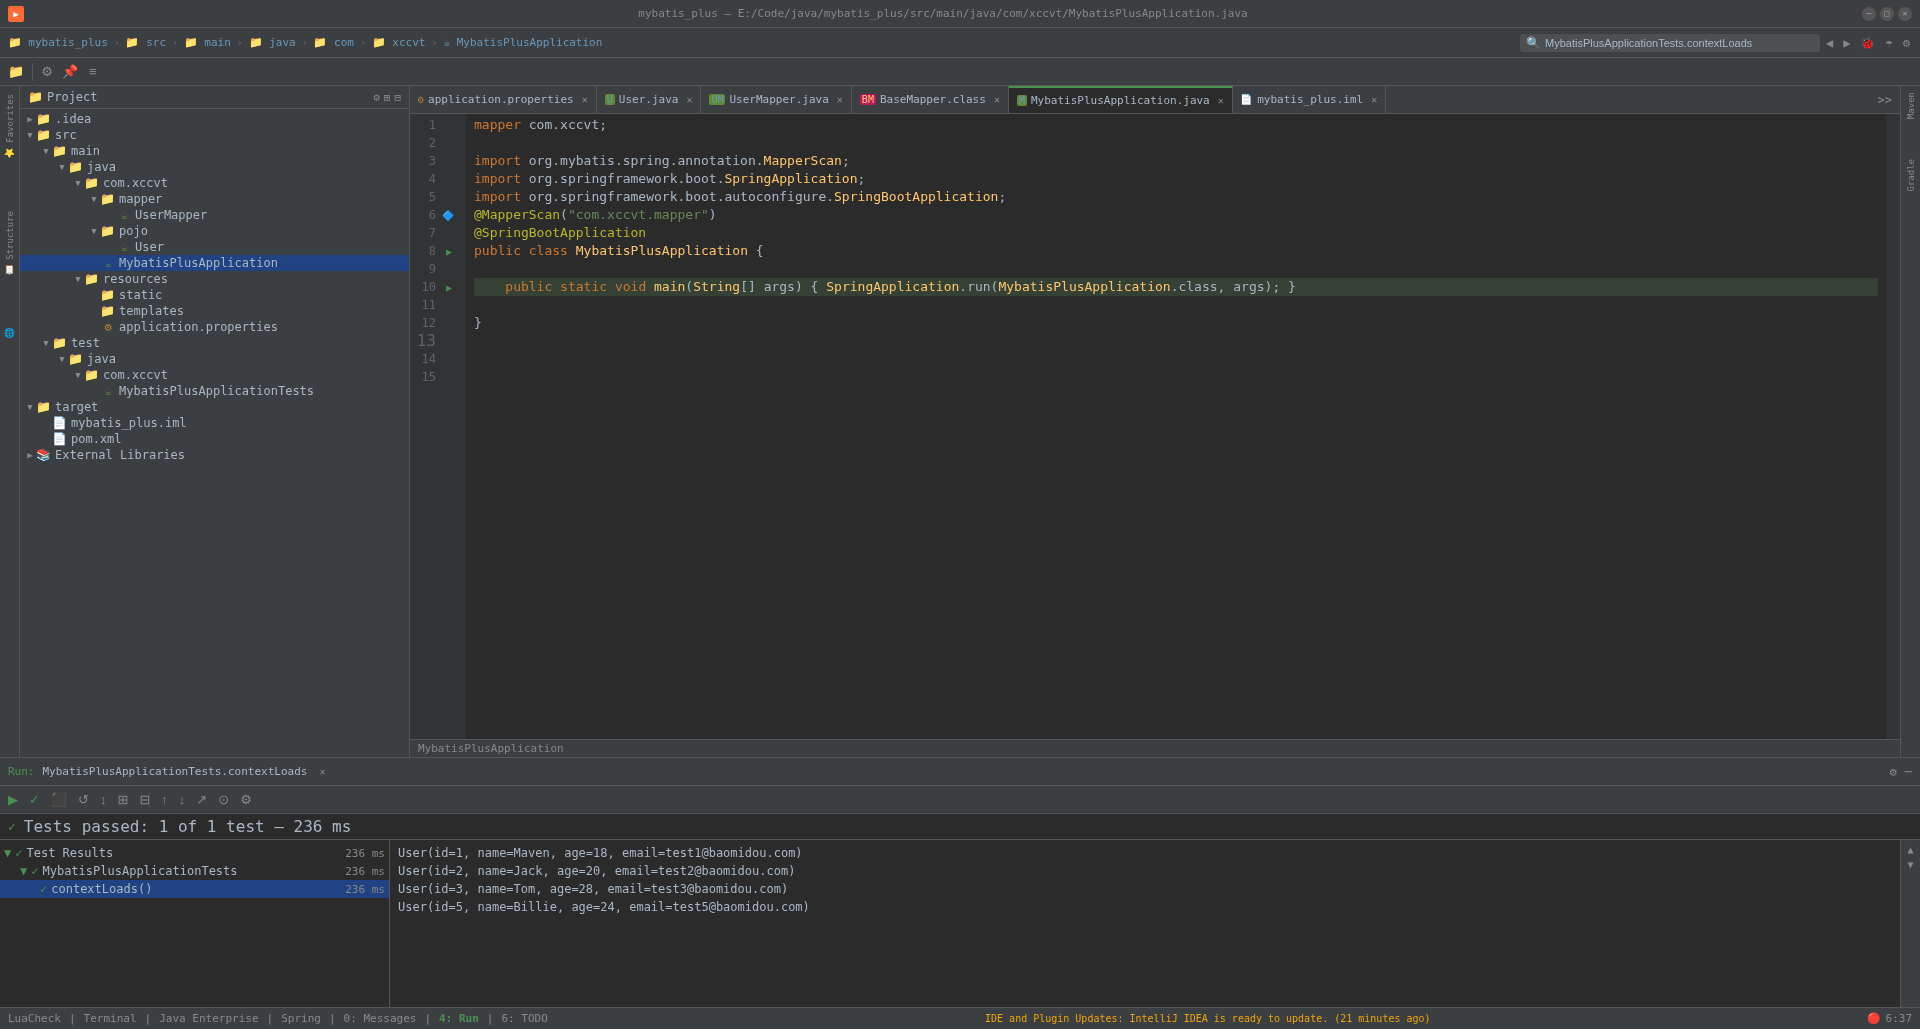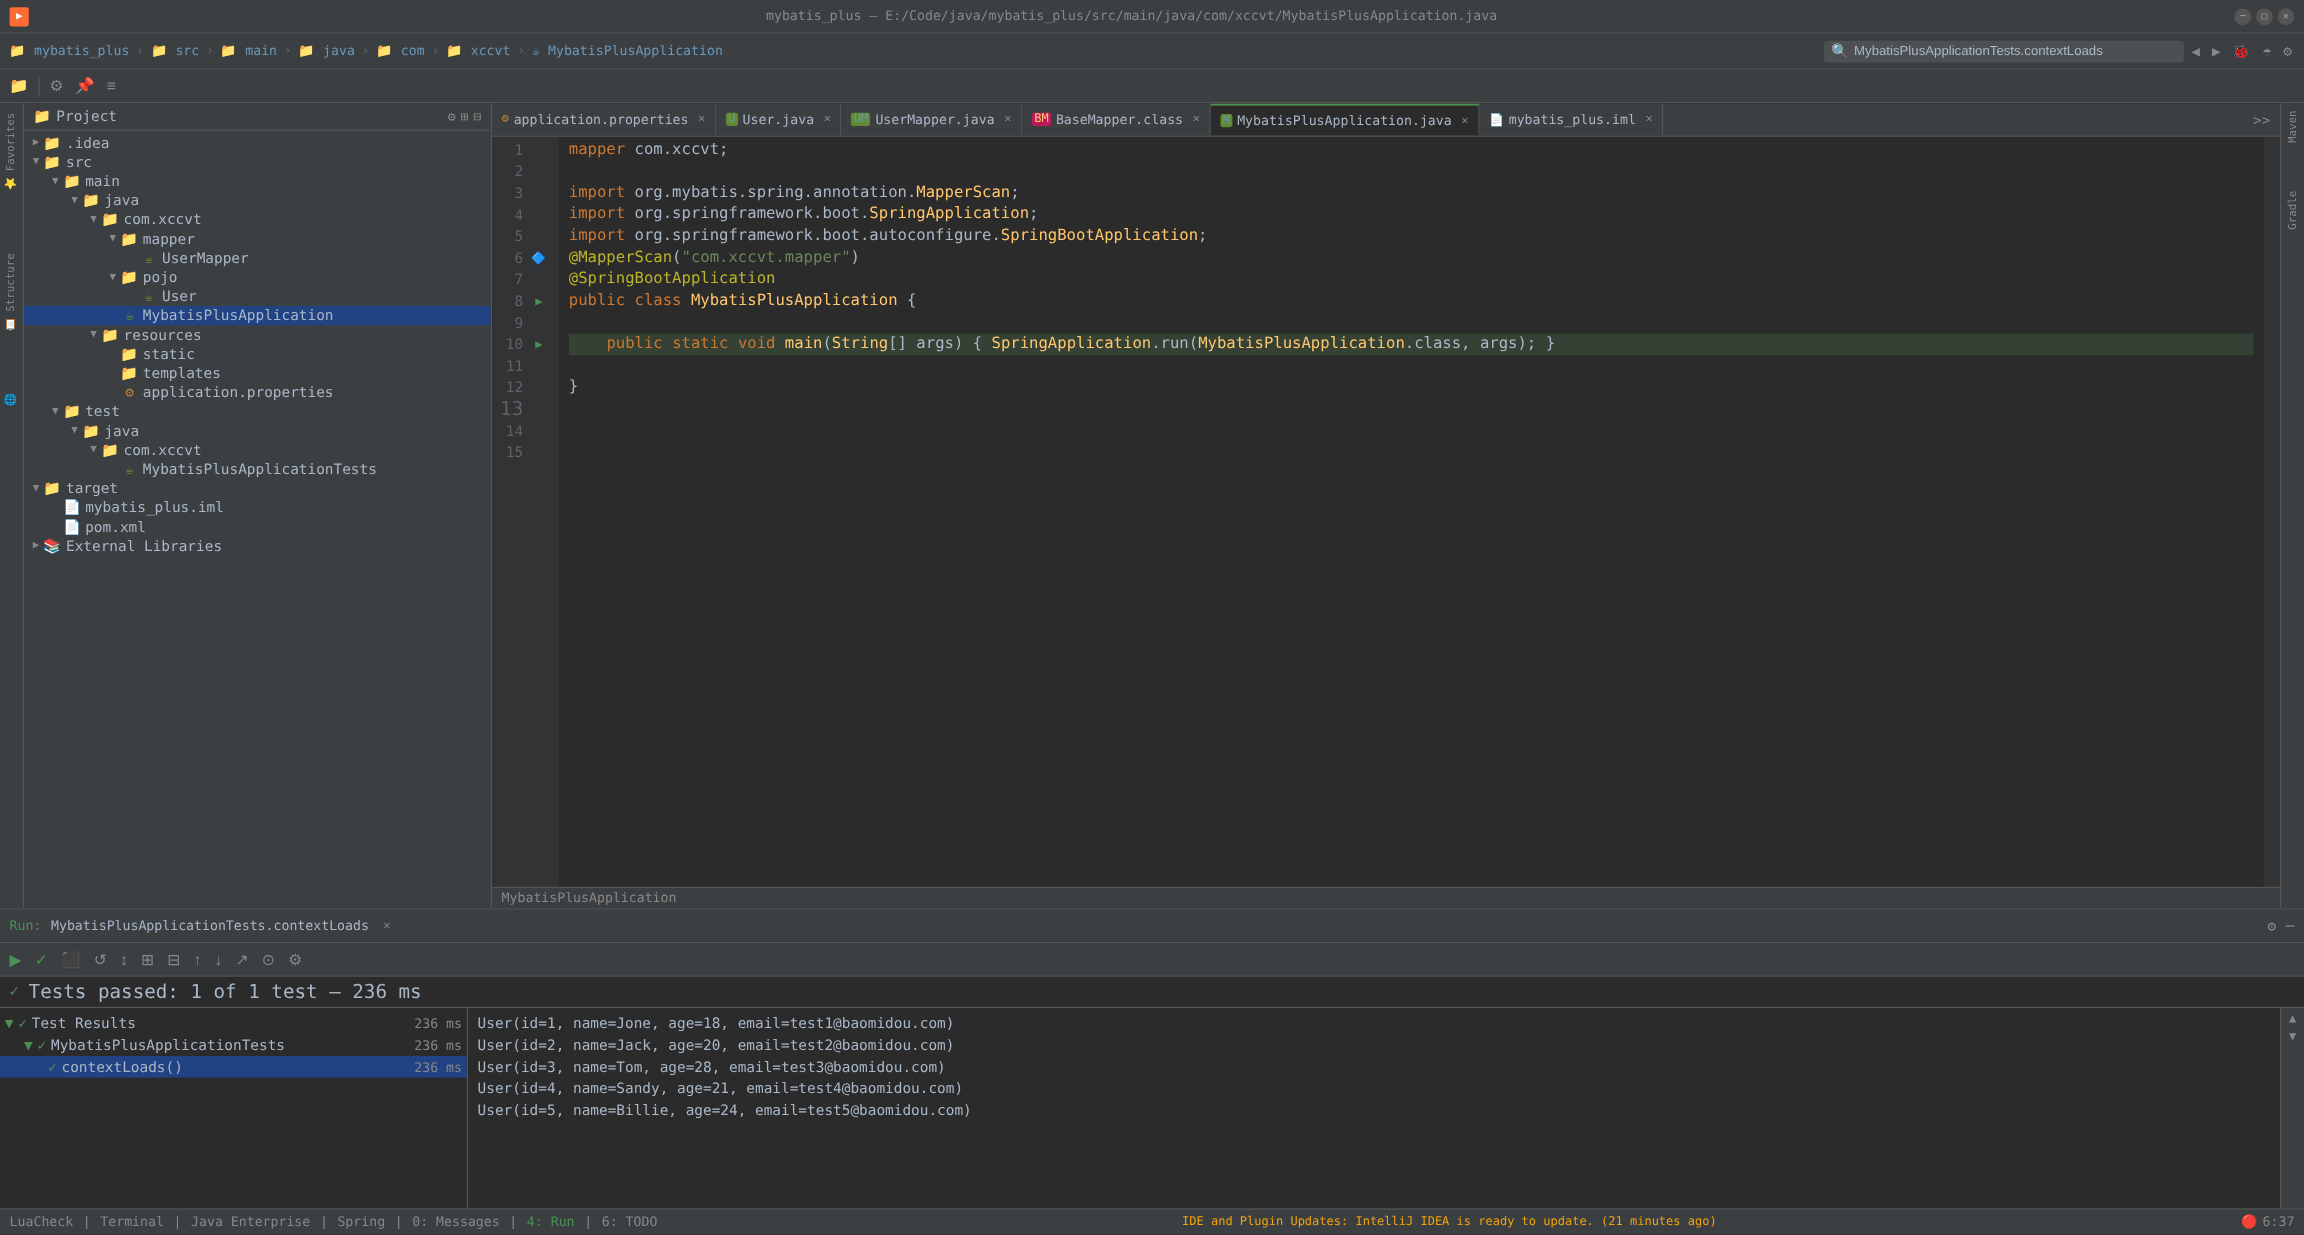--- a/index.html
+++ b/index.html
@@ -459,24 +459,23 @@
             <span class="test-time" style="margin-left:auto;color:#888;font-size:11px;">236 ms</span>
           </div>
           <div class="test-result-item" style="display:flex;align-items:center;padding:2px 4px;padding-left:40px;font-size:12px;cursor:pointer;background:#214283;">
             <span style="color:#4a9153;margin-right:4px;">✓</span>
             <span>contextLoads()</span>
             <span class="test-time" style="margin-left:auto;color:#888;font-size:11px;">236 ms</span>
           </div>
         </div>
 
         <div id="output-panel" style="flex:1;overflow-y:auto;padding:4px 8px;font-size:12px;background:#2b2b2b;">
-          <div class="output-line">User(id=1, name=Jone, age=18, email=test1@baomidou.com)</div>
+          <div class="output-line">User(id=1, name=Maven, age=18, email=test1@baomidou.com)</div>
           <div class="output-line">User(id=2, name=Jack, age=20, email=test2@baomidou.com)</div>
           <div class="output-line">User(id=3, name=Tom, age=28, email=test3@baomidou.com)</div>
-          <div class="output-line">User(id=4, name=Sandy, age=21, email=test4@baomidou.com)</div>
           <div class="output-line">User(id=5, name=Billie, age=24, email=test5@baomidou.com)</div>
         </div>
 
         <div style="width:20px;background:#3c3f41;border-left:1px solid #555;display:flex;flex-direction:column;align-items:center;padding:4px 0;gap:4px;">
           <span style="color:#888;font-size:10px;">▲</span>
           <span style="color:#888;font-size:10px;">▼</span>
         </div>
       </div>
     </div>
   </div>
@@ -485,21 +484,21 @@
     <span style="color:#888;cursor:pointer;">LuaCheck</span>
     <span style="color:#888;padding:0 4px;">|</span>
     <span style="color:#888;cursor:pointer;">Terminal</span>
     <span style="color:#888;padding:0 4px;">|</span>
     <span style="color:#888;cursor:pointer;">Java Enterprise</span>
     <span style="color:#888;padding:0 4px;">|</span>
     <span style="color:#888;cursor:pointer;">Spring</span>
     <span style="color:#888;padding:0 4px;">|</span>
     <span style="color:#888;cursor:pointer;">0: Messages</span>
     <span style="color:#888;padding:0 4px;">|</span>
-    <span style="color:#4a9153;cursor:pointer;font-weight:normal;">4: Run</span>
+    <span style="color:#4a9153;cursor:pointer;font-weight:bold;">4: Run</span>
     <span style="color:#888;padding:0 4px;">|</span>
     <span style="color:#888;cursor:pointer;">6: TODO</span>
     <div style="flex:1;"></div>
 
     <span style="color:#f0a30a;font-size:10px;">IDE and Plugin Updates: IntelliJ IDEA is ready to update. (21 minutes ago)</span>
     <div style="flex:1;"></div>
     <span style="color:#888;font-size:11px;">🔴</span>
     <span style="color:#888;font-size:11px;">6:37</span>
   </div>
 

